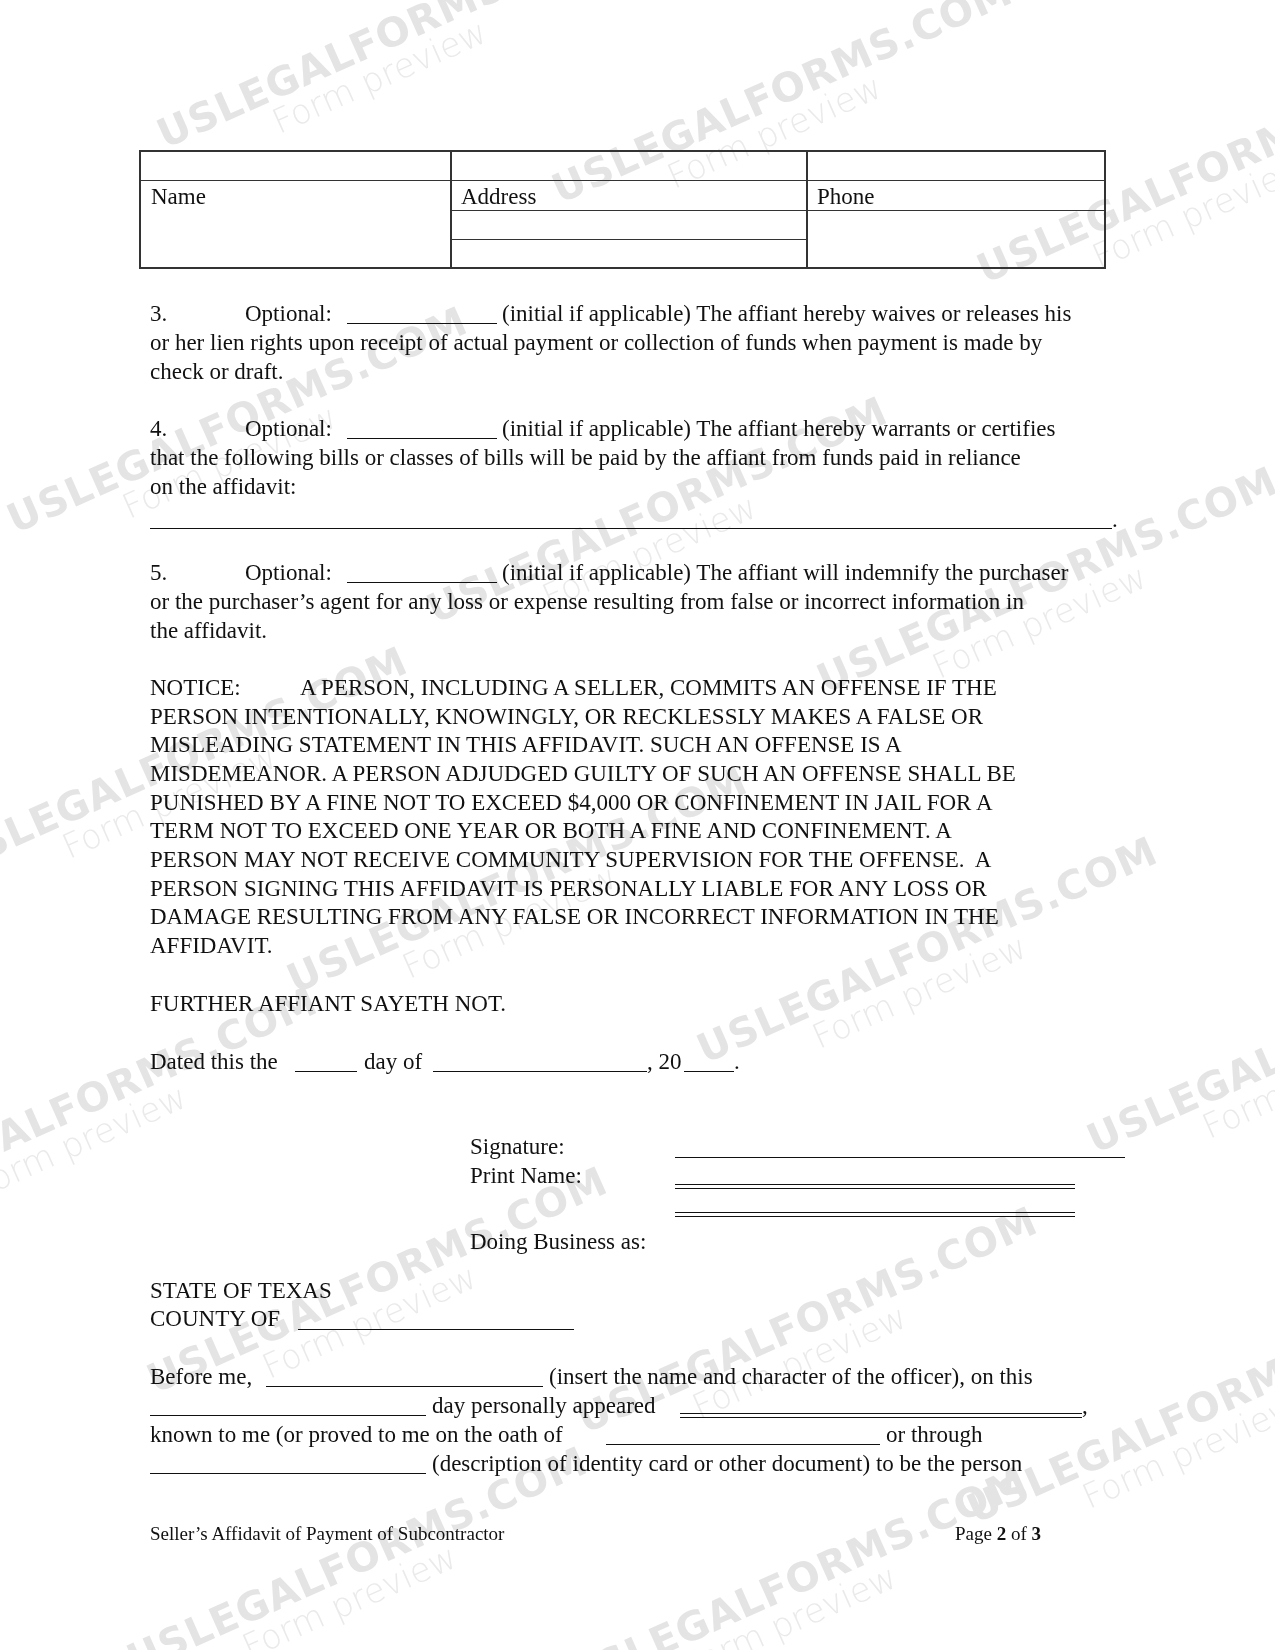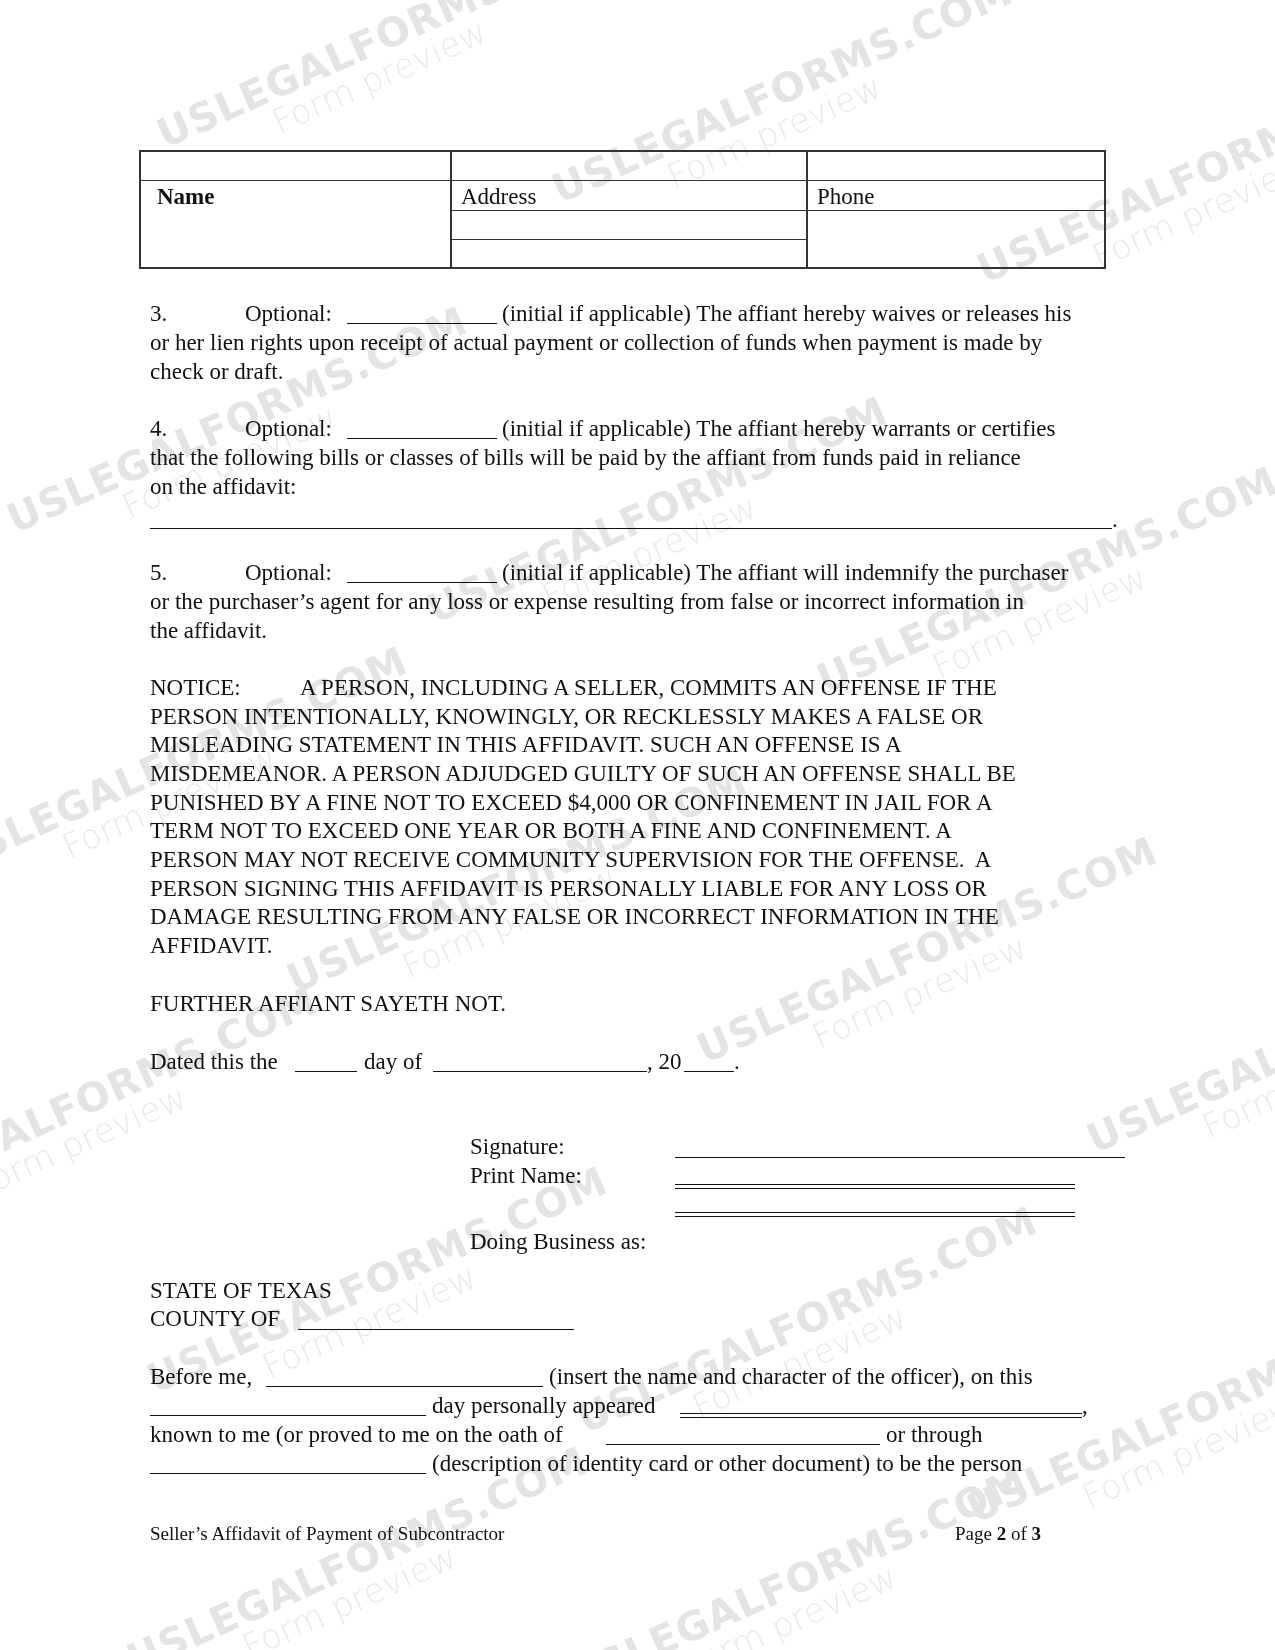--- a/index.html
+++ b/index.html
@@ -93,21 +93,21 @@
 </div>
 
 <div class="content">
 
   <div class="tbl">
     <div class="v" style="left:309px;"></div>
     <div class="v" style="left:665px;"></div>
     <div class="h" style="left:0; width:963px; top:28px;"></div>
     <div class="h" style="left:311px; width:652px; top:58px;"></div>
     <div class="h" style="left:311px; width:356px; top:87px;"></div>
-    <div class="lbl" style="left:16px; top:32px;font-weight:bold;">Name</div>
+    <div class="lbl" style="left:10px; top:32px;">Name</div>
     <div class="lbl" style="left:320px; top:32px;">Address</div>
     <div class="lbl" style="left:676px; top:32px;">Phone</div>
     <div style="position:absolute; left:0; top:58px; width:307px; height:57px;"></div>
     <div style="position:absolute; left:311px; top:60px; width:354px; height:25px;"></div>
     <div style="position:absolute; left:311px; top:89px; width:354px; height:26px;"></div>
     <div style="position:absolute; left:667px; top:60px; width:296px; height:55px;"></div>
   </div>
 
   <div>
     <div class="line" style="left:150px; top:300px;">3.</div>

